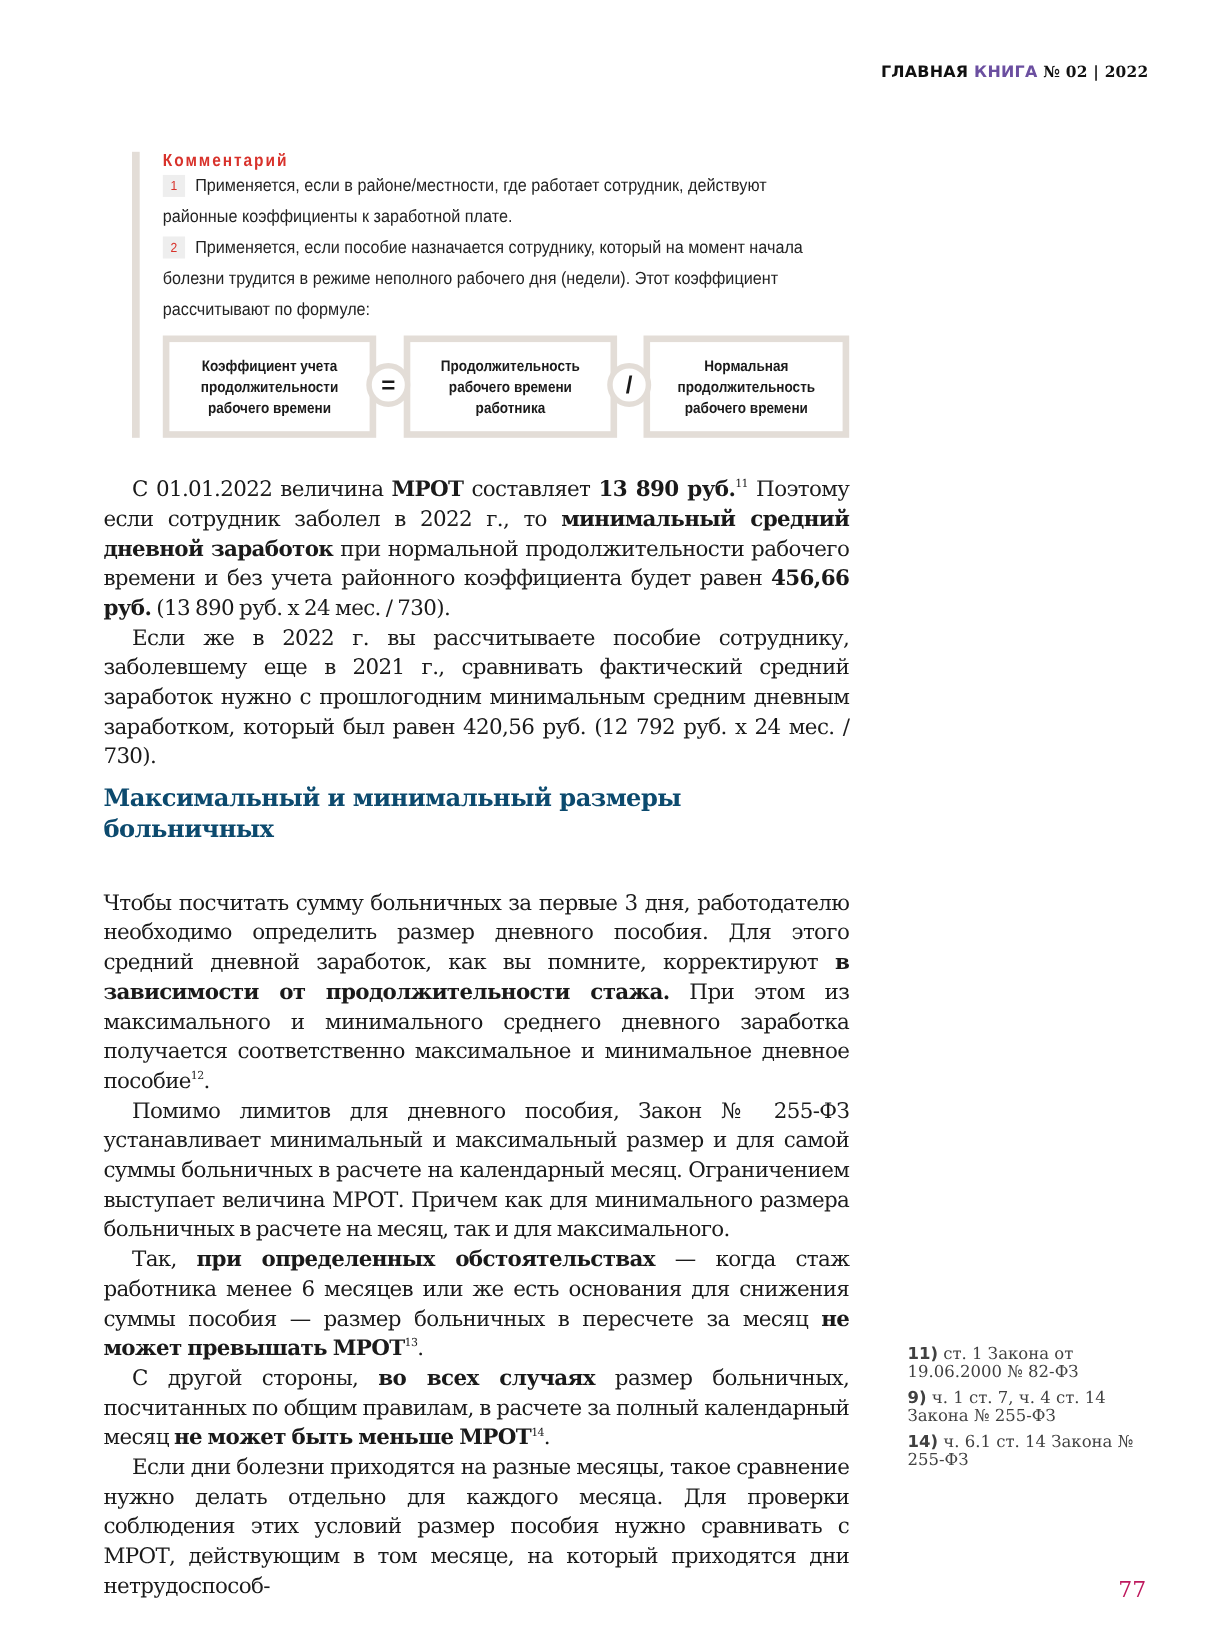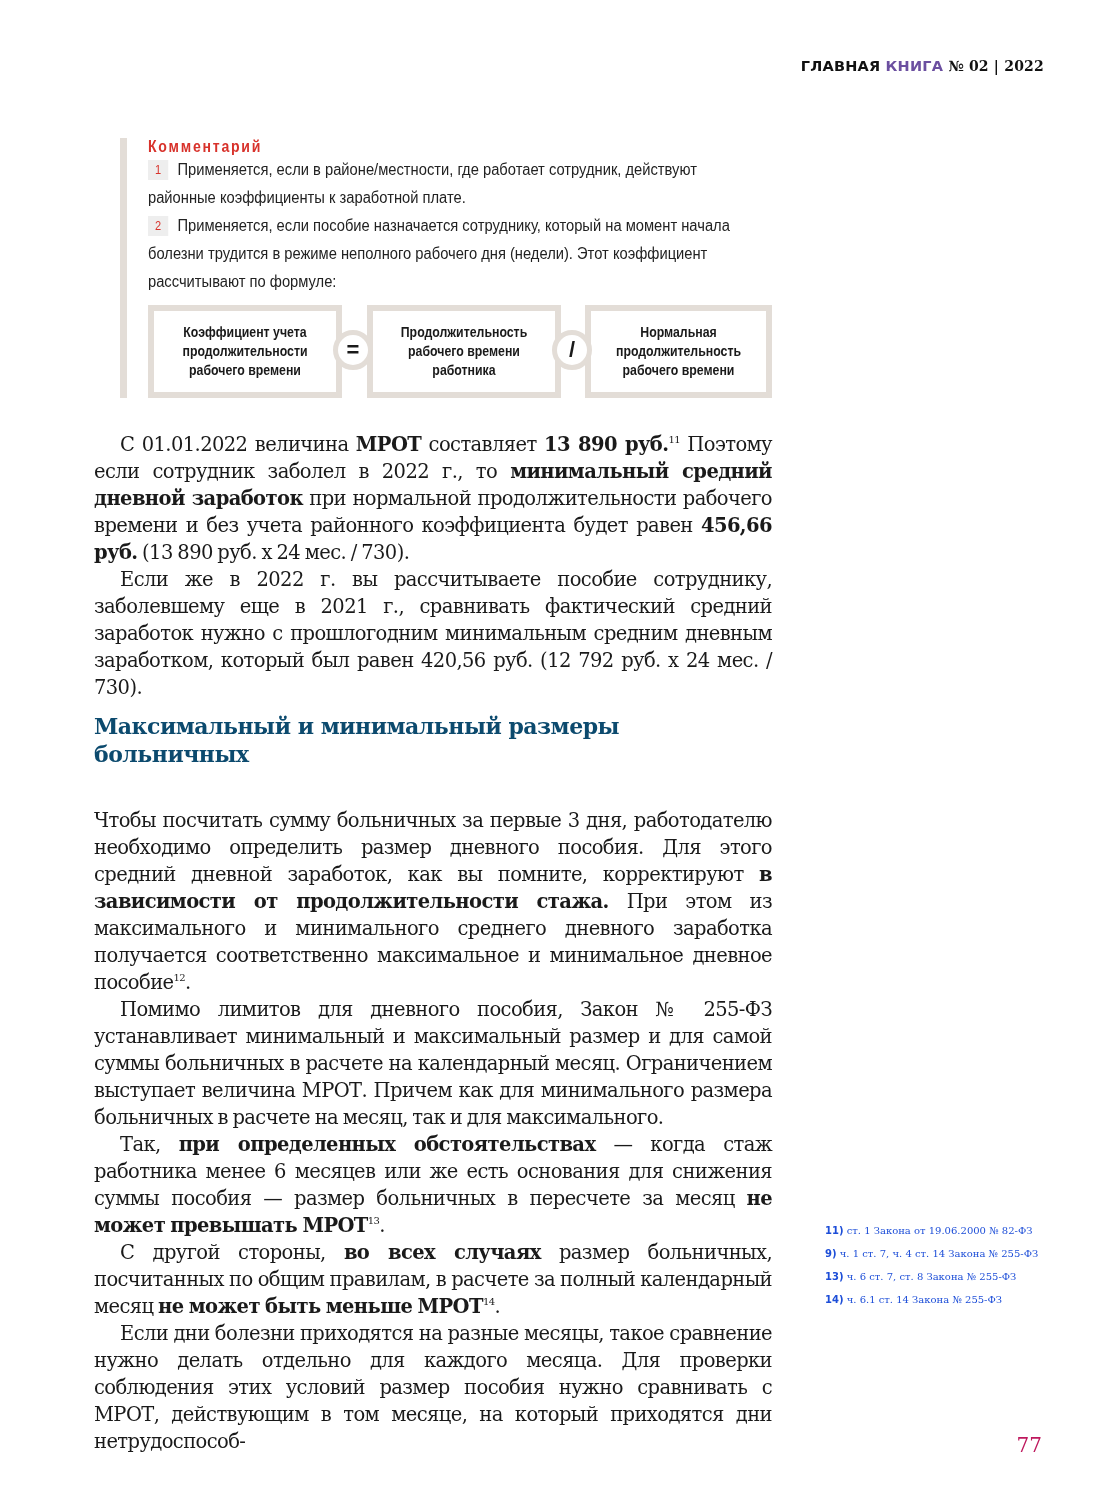--- a/index.html
+++ b/index.html
@@ -26,21 +26,21 @@
 
   .body-text { position: absolute; left: 94px; width: 678px; font-family: "DejaVu Serif", serif; font-size: 19.5px; line-height: 27px; color: #1a1a1a; text-align: justify; letter-spacing: -0.6px; word-spacing: -1px; }
   .body-text p { margin: 0; text-indent: 26px; }
   .body-text p.noindent { text-indent: 0; }
   .body-text b { font-weight: bold; }
   sup { font-size: 10px; vertical-align: 8px; line-height: 0; }
   .block1 { top: 431px; }
   .heading { position: absolute; left: 94px; top: 712px; width: 680px; font-family: "DejaVu Serif", serif; font-weight: bold; font-size: 22px; line-height: 28px; color: #0c4a6e; letter-spacing: -0.5px; }
   .block2 { top: 783px; margin-top: 24px; }
 
-  .footnotes { position: absolute; left: 825px; top: 1222px; width: 230px; font-family: "DejaVu Serif", serif; font-size: 10px; line-height: 17px; color: #1d4ed8; }
+  .footnotes { position: absolute; left: 825px; top: 1222px; width: 230px; font-family: "DejaVu Serif", serif; font-size: 15px; line-height: 17px; color: #404040; }
   .fn { margin-bottom: 6px; }
   .fn b { font-family: "DejaVu Sans", sans-serif; font-weight: bold; }
 
   .page-number { position: absolute; right: 62px; top: 1433px; font-family: "DejaVu Serif", serif; font-size: 20px; color: #be185d; }
 </style>
 </head>
 <body>
 
 <div class="header">
   <span class="mag1">ГЛАВНАЯ</span>
@@ -83,17 +83,16 @@
   <p class="noindent"><span>Чтобы посчитать сумму больничных за первые 3 дня, работодателю необходимо определить размер дневного пособия. Для этого средний дневной заработок, как вы помните, корректируют </span><b>в зависимости от продолжительности стажа.</b><span> При этом из максимального и минимального среднего дневного заработка получается соответственно максимальное и минимальное дневное пособие</span><sup>12</sup><span>.</span></p>
   <p>Помимо лимитов для дневного пособия, Закон № 255-ФЗ устанавливает минимальный и максимальный размер и для самой суммы больничных в расчете на календарный месяц. Ограничением выступает величина МРОТ. Причем как для минимального размера больничных в расчете на месяц, так и для максимального.</p>
   <p><span>Так, </span><b>при определенных обстоятельствах</b><span> — когда стаж работника менее 6 месяцев или же есть основания для снижения суммы пособия — размер больничных в пересчете за месяц </span><b>не может превышать МРОТ</b><sup>13</sup><span>.</span></p>
   <p><span>С другой стороны, </span><b>во всех случаях</b><span> размер больничных, посчитанных по общим правилам, в расчете за полный календарный месяц </span><b>не может быть меньше МРОТ</b><sup>14</sup><span>.</span></p>
   <p style="text-align-last: justify;">Если дни болезни приходятся на разные месяцы, такое сравнение нужно делать отдельно для каждого месяца. Для проверки соблюдения этих условий размер пособия нужно сравнивать с МРОТ, действующим в том месяце, на который приходятся дни нетрудоспособ-</p>
 </div>
 
 <div class="footnotes">
   <div class="fn"><b>11)</b><span> ст. 1 Закона от 19.06.2000 № 82-ФЗ</span></div>
   <div class="fn"><b>9)</b><span> ч. 1 ст. 7, ч. 4 ст. 14 Закона № 255-ФЗ</span></div>
-  <div class="fn"><b>13)</b><span> ч. 6 ст. 7, ст. 8 Закона № 255-ФЗ</span></div>
   <div class="fn"><b>14)</b><span> ч. 6.1 ст. 14 Закона № 255-ФЗ</span></div>
 </div>
 
 <div class="page-number">77</div>
 
 </body></html>

